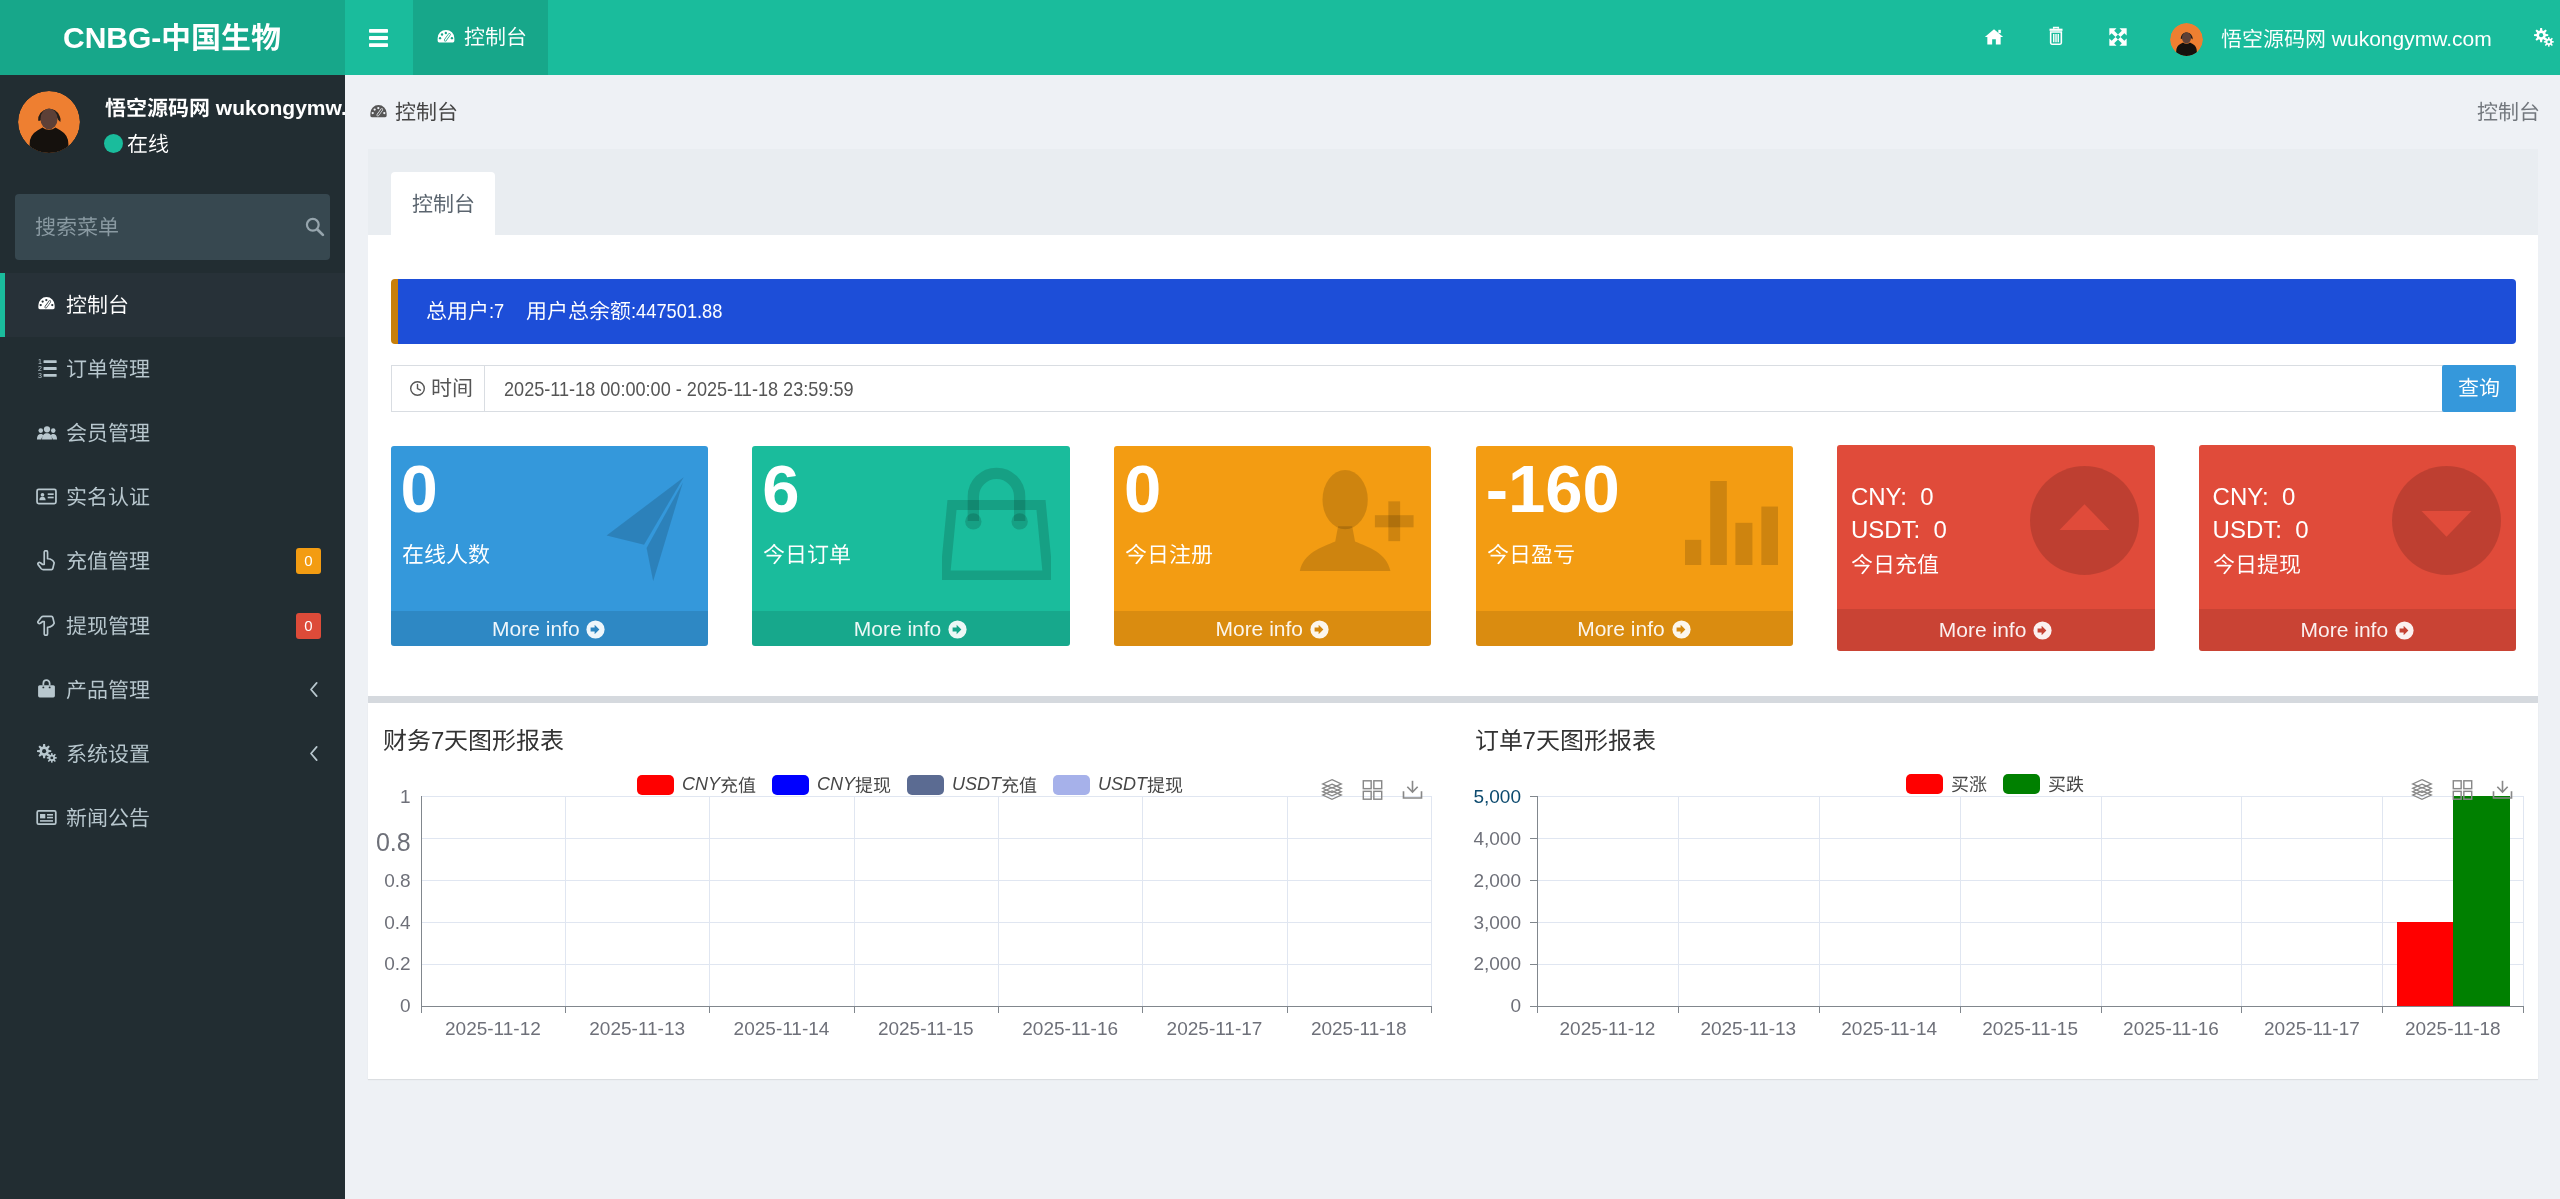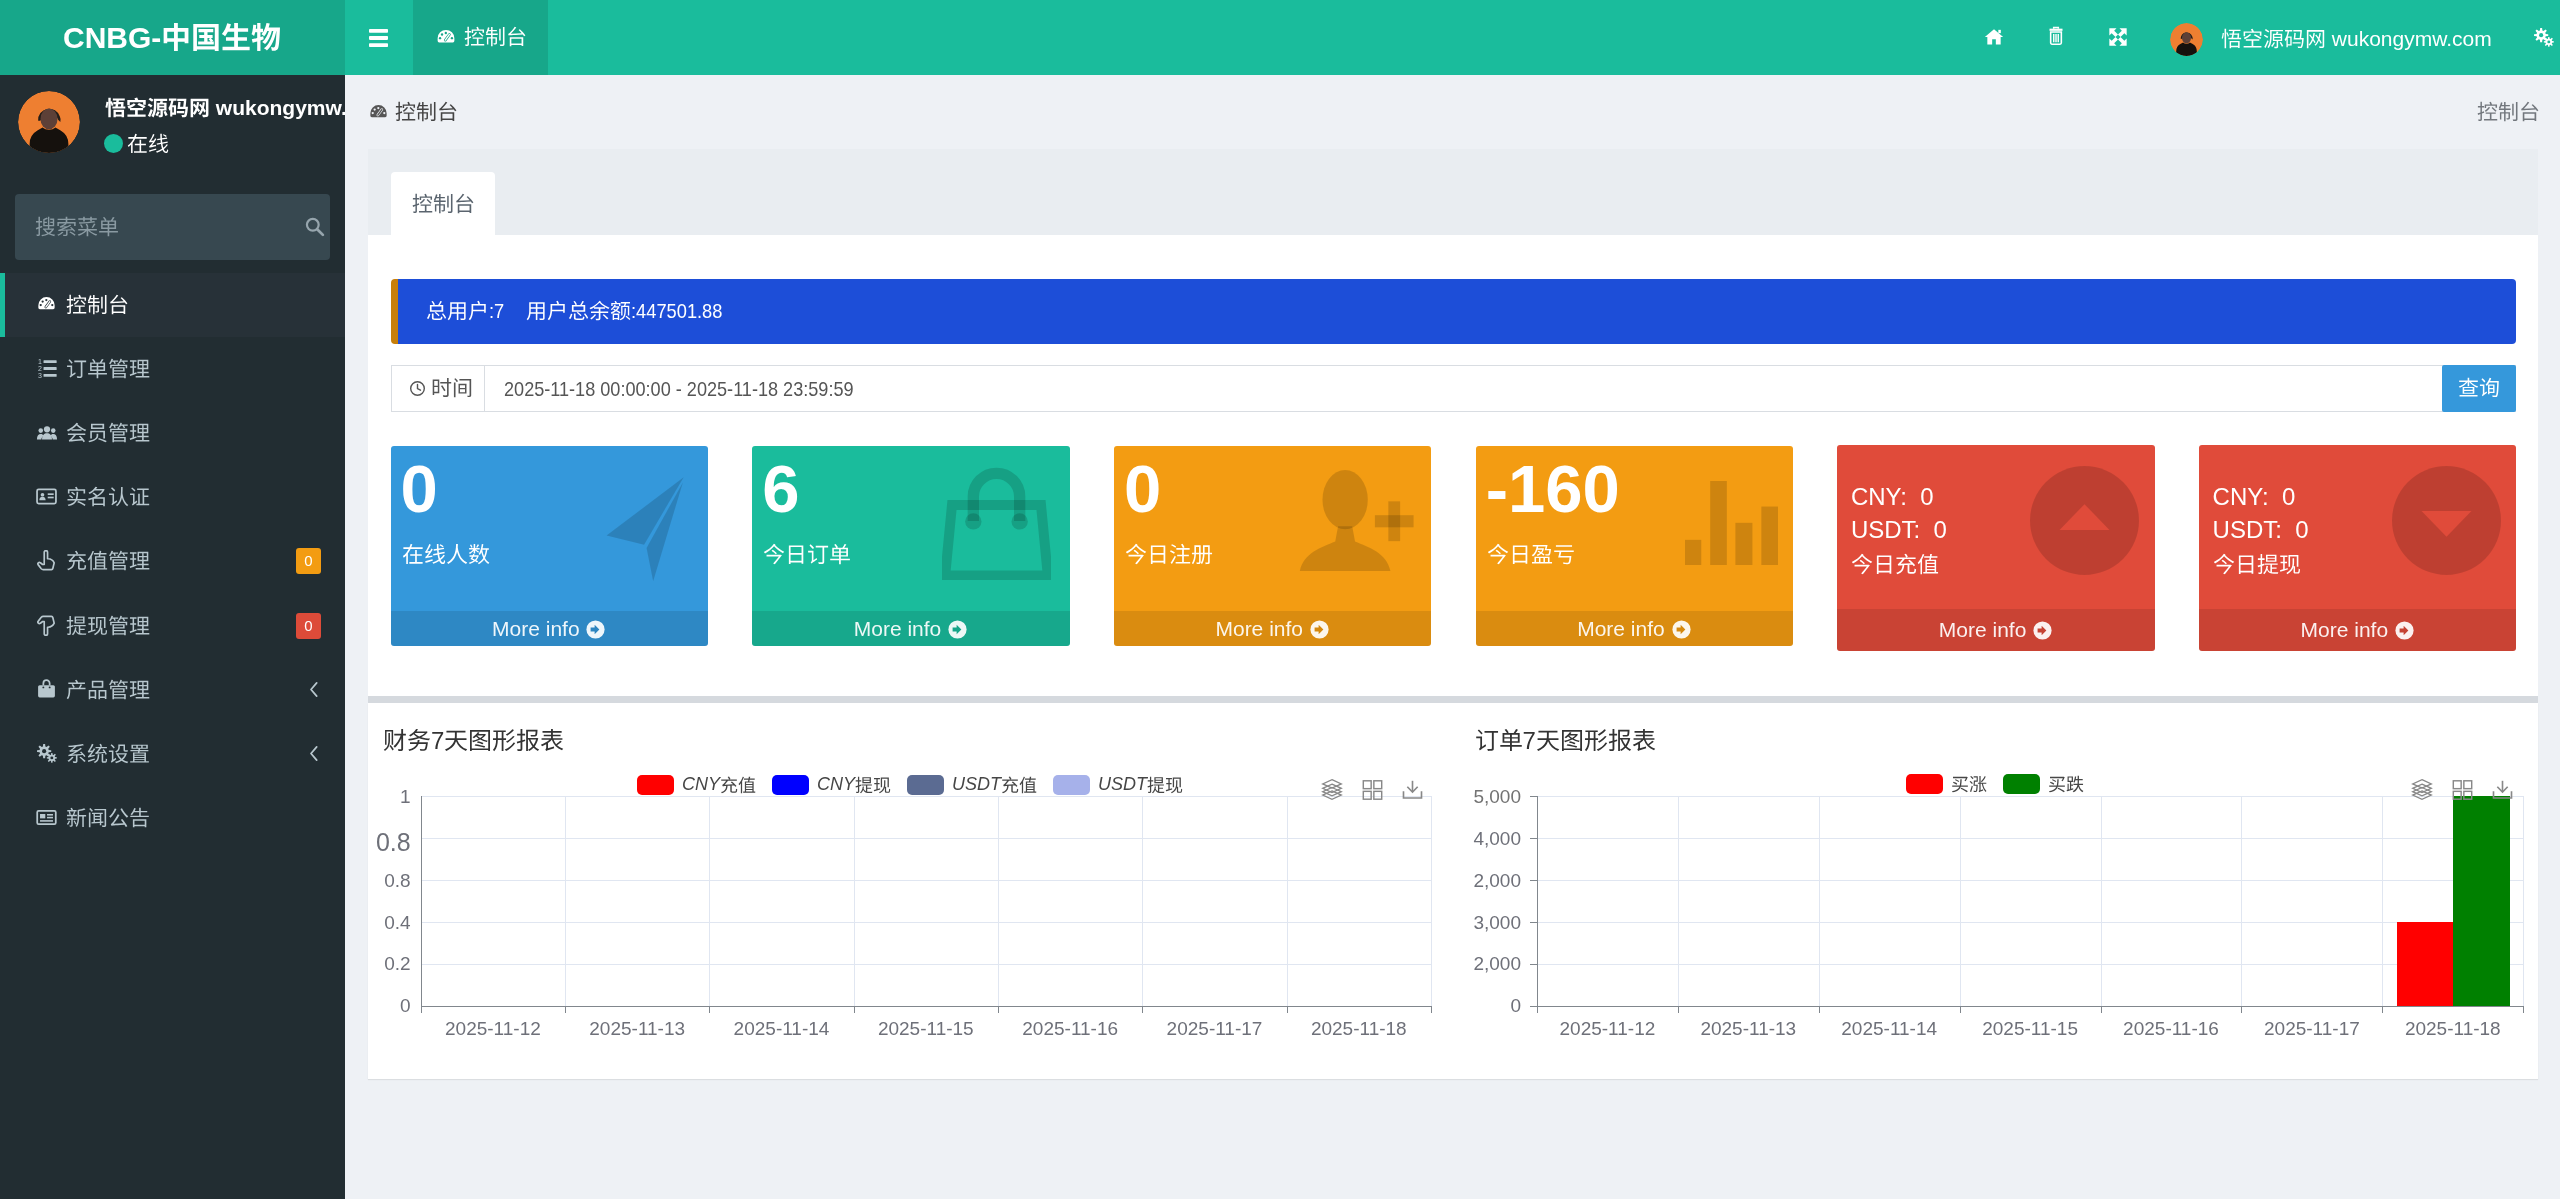--- a/index.html
+++ b/index.html
@@ -708,21 +708,21 @@
 <div class="abs" style="left:1530.0px;top:838.2px;width:7px;height:1px;background:#81878d"></div>
 <div class="abs" style="left:1530.0px;top:880.1px;width:7px;height:1px;background:#81878d"></div>
 <div class="abs" style="left:1530.0px;top:922.0px;width:7px;height:1px;background:#81878d"></div>
 <div class="abs" style="left:1530.0px;top:963.9px;width:7px;height:1px;background:#81878d"></div>
 <div class="abs" style="left:1530.0px;top:1005.8px;width:7px;height:1px;background:#81878d"></div>
 <div class="abs" style="left:1406.0px;top:995.3px;width:115px;text-align:right;font-size:19px;color:#6E7079;">0</div>
 <div class="abs" style="left:1406.0px;top:953.4px;width:115px;text-align:right;font-size:19px;color:#6E7079;">2,000</div>
 <div class="abs" style="left:1406.0px;top:911.5px;width:115px;text-align:right;font-size:19px;color:#6E7079;">3,000</div>
 <div class="abs" style="left:1406.0px;top:869.6px;width:115px;text-align:right;font-size:19px;color:#6E7079;">2,000</div>
 <div class="abs" style="left:1406.0px;top:827.7px;width:115px;text-align:right;font-size:19px;color:#6E7079;">4,000</div>
-<div class="abs" style="left:1406.0px;top:785.8px;width:115px;text-align:right;font-size:19px;color:#737373;">5,000</div>
+<div class="abs" style="left:1406.0px;top:785.8px;width:115px;text-align:right;font-size:19px;color:#0c4a6e;">5,000</div>
 <div class="abs" style="left:1527.4px;top:1017.8px;width:160px;text-align:center;font-size:19px;color:#6E7079;">2025-11-12</div>
 <div class="abs" style="left:1668.3px;top:1017.8px;width:160px;text-align:center;font-size:19px;color:#6E7079;">2025-11-13</div>
 <div class="abs" style="left:1809.2px;top:1017.8px;width:160px;text-align:center;font-size:19px;color:#6E7079;">2025-11-14</div>
 <div class="abs" style="left:1950.1px;top:1017.8px;width:160px;text-align:center;font-size:19px;color:#6E7079;">2025-11-15</div>
 <div class="abs" style="left:2091.0px;top:1017.8px;width:160px;text-align:center;font-size:19px;color:#6E7079;">2025-11-16</div>
 <div class="abs" style="left:2231.9px;top:1017.8px;width:160px;text-align:center;font-size:19px;color:#6E7079;">2025-11-17</div>
 <div class="abs" style="left:2372.8px;top:1017.8px;width:160px;text-align:center;font-size:19px;color:#6E7079;">2025-11-18</div>
 <div class="abs" style="left:1452.0px;top:774px;width:1085px;text-align:center;"><div style="display:inline-flex;align-items:center;gap:16px;">
       <span style="display:inline-flex;align-items:center;gap:8px;">
         <span style="display:inline-block;width:37px;height:20px;border-radius:5px;background:#ff0000"></span>

